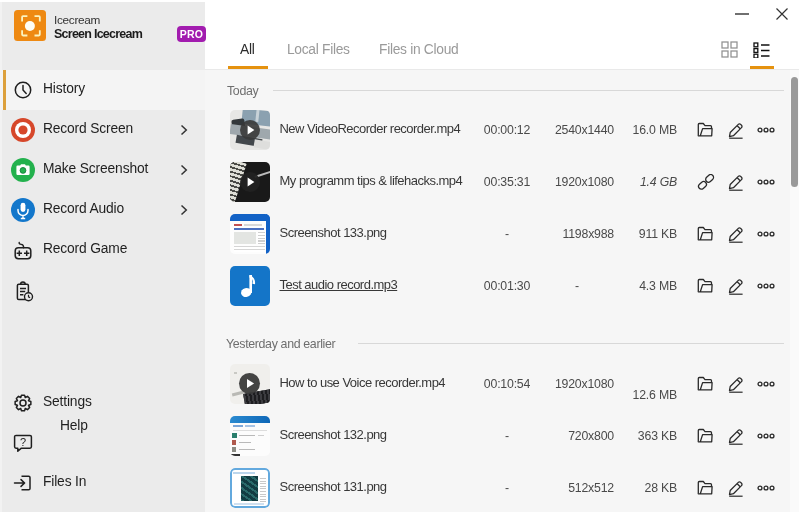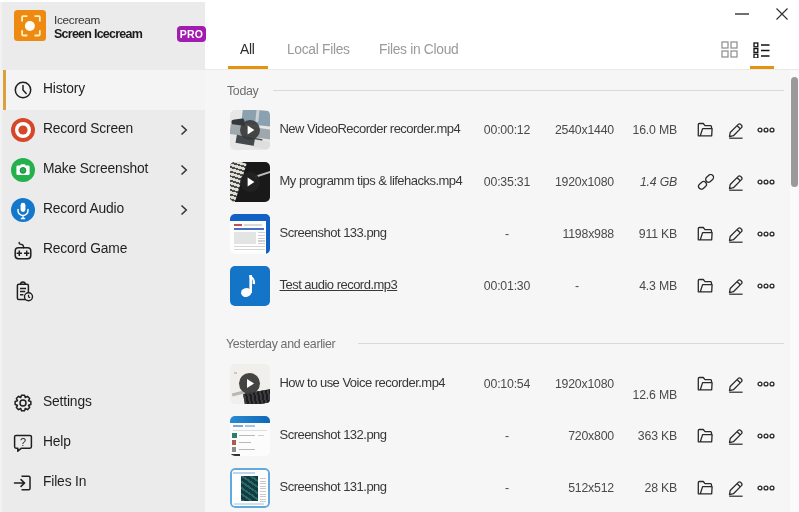--- a/index.html
+++ b/index.html
@@ -107,21 +107,21 @@
         </g>
       </svg>
     </div>
 <div class="mi" style="top:394px;">Settings</div>
 <div style="position:absolute;left:11.5px;top:432.0px;width:22px;height:22px;">
       <svg width="22" height="22" viewBox="0 0 22 22" style="">
         <path d="M4 3.4 h14 a1.4 1.4 0 0 1 1.4 1.4 v10 a1.4 1.4 0 0 1 -1.4 1.4 h-8.6 l-3.6 3 v-3 H4 a1.4 1.4 0 0 1 -1.4 -1.4 v-10 A1.4 1.4 0 0 1 4 3.4 Z" fill="none" stroke="#1f1f1f" stroke-width="1.5" stroke-linejoin="round"></path>
         <text x="11" y="13.7" font-family="Liberation Sans" font-size="11" fill="#1f1f1f" text-anchor="middle">?</text>
       </svg>
     </div>
-<div class="mi" style="top:434px;">Help</div>
+<div class="mi" style="top:418px;margin-left:17px;">Help</div>
 <div style="position:absolute;left:11.5px;top:472.0px;width:22px;height:22px;">
       <svg width="22" height="22" viewBox="0 0 22 22" style="">
         <path d="M9.5 4.2 h7.2 a1.3 1.3 0 0 1 1.3 1.3 v11 a1.3 1.3 0 0 1 -1.3 1.3 H9.5" fill="none" stroke="#1f1f1f" stroke-width="1.5"></path>
         <path d="M2.5 11 h9.6 M9 7.6 l3.6 3.4 L9 14.4" fill="none" stroke="#1f1f1f" stroke-width="1.5" stroke-linejoin="round" stroke-linecap="round"></path>
       </svg>
     </div>
 <div class="mi" style="top:474px;">Files In</div>
 </div>
 
 <div style="position:absolute;left:734px;top:6px;">

